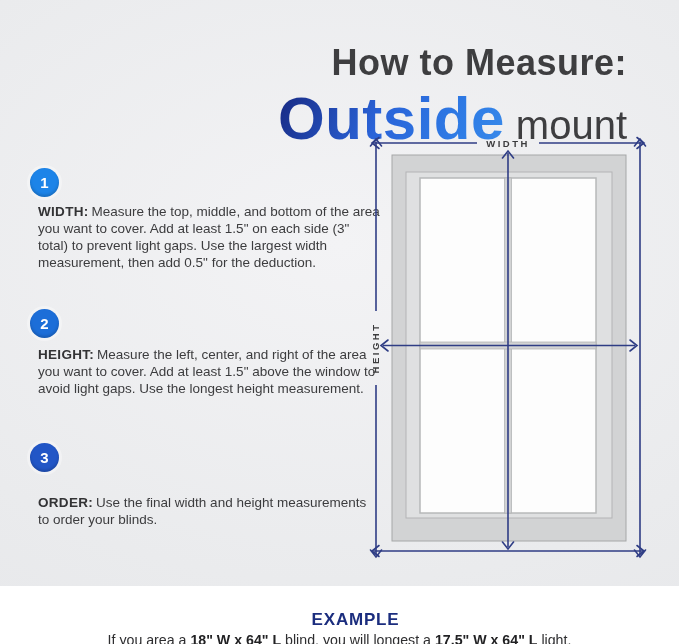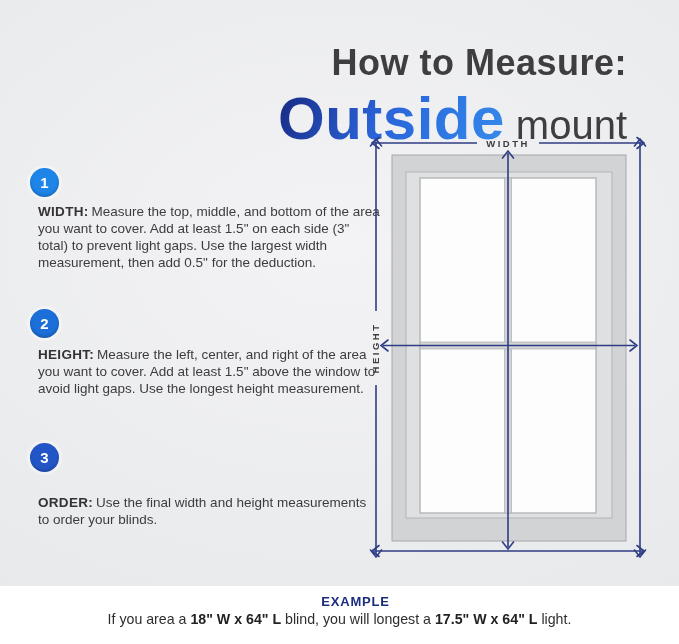--- a/index.html
+++ b/index.html
@@ -42,21 +42,21 @@
 
   
   .diagram { position:absolute; left:365px; top:132px; width:292px; height:432px; }
   .diagram svg { display:block; width:292px; height:432px; }
   .meas-line { stroke:#2f3d85; stroke-width:1.6; fill:none; }
   .meas-chev { stroke:#2f3d85; stroke-width:1.6; fill:none; stroke-linecap:round; stroke-linejoin:miter; }
   .meas-label { font-family:"Liberation Sans", sans-serif; font-size:9.5px; font-weight:600; letter-spacing:2.5px; fill:#3b3b3d; }
 
   
   .footer { position:absolute; left:0; top:586px; width:679px; height:58px; background:#ffffff; text-align:center; }
-  .example-title { padding-top:8px; font-size:13px; font-weight:700; color:#1b2d7e; letter-spacing:0.8px;margin-left:32px; }
+  .example-title { padding-top:24px; font-size:17px; font-weight:700; color:#1b2d7e; letter-spacing:0.8px;margin-left:32px; }
   .example-line { margin-top:2px; font-size:14.2px; color:#2e2e30; }
   .example-line b { font-weight:700; color:#222224; }
 </style>
 </head>
 <body>
 
 <div class="page">
 
   <div class="header">
     <div class="title-line1">How to Measure:</div>

